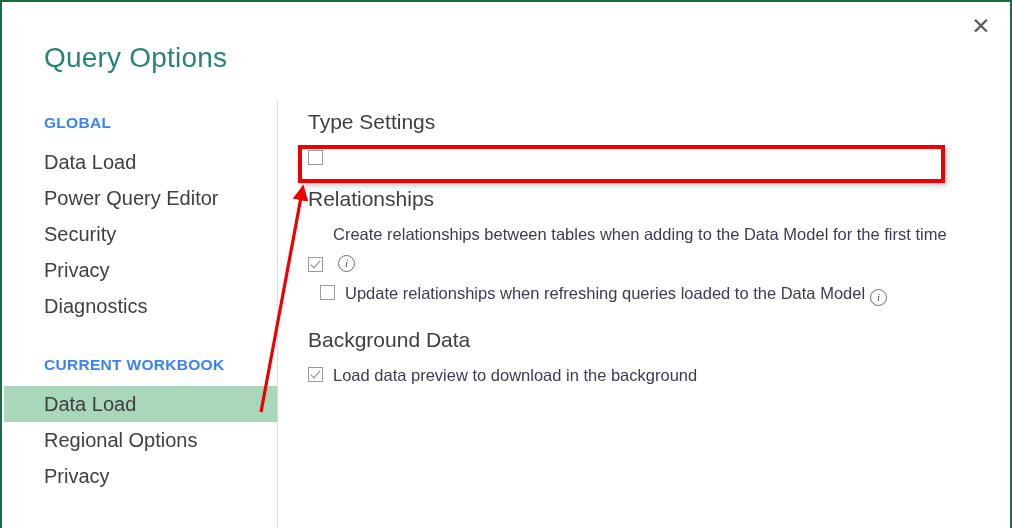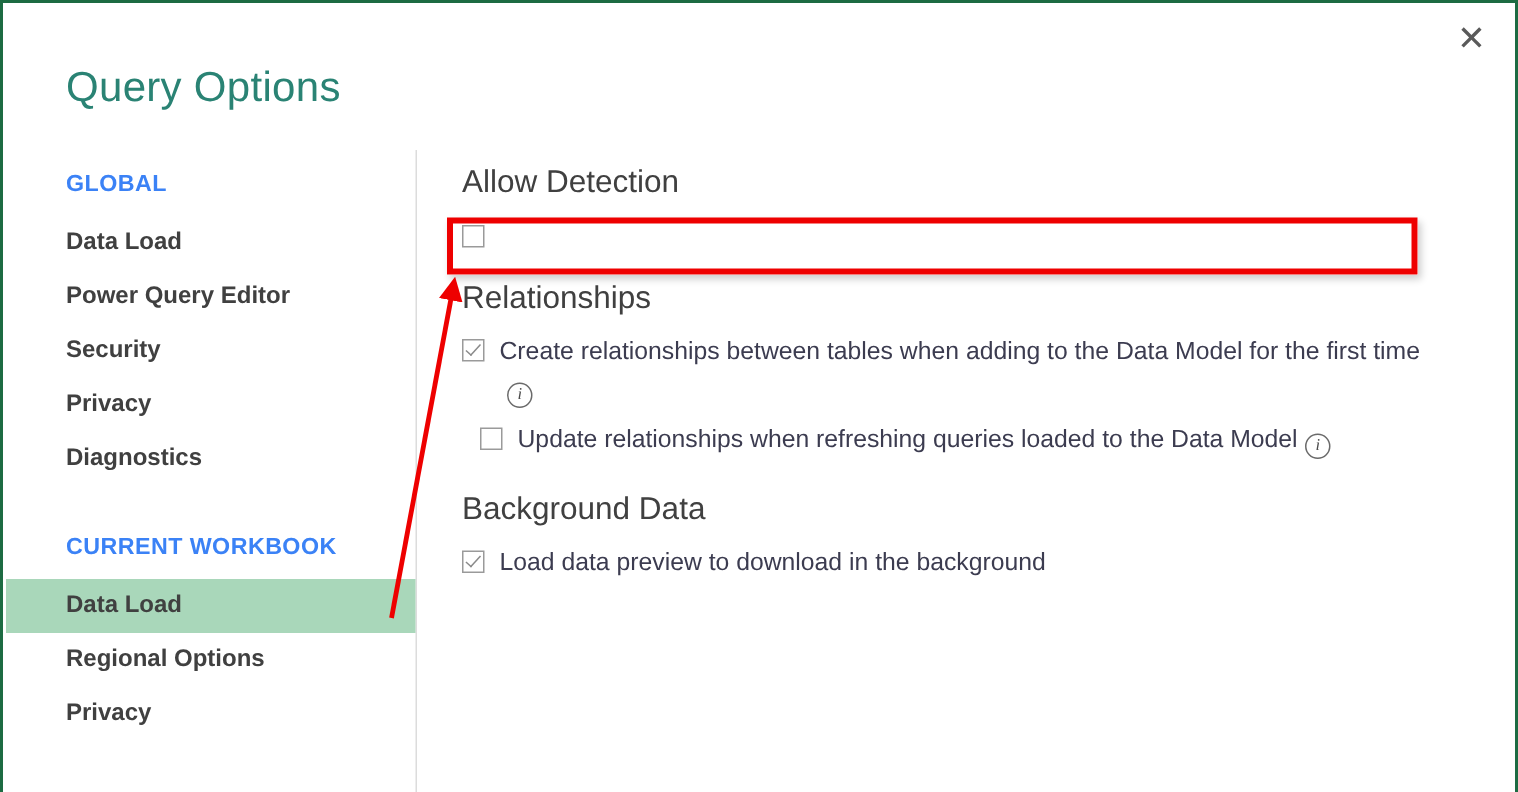--- a/index.html
+++ b/index.html
@@ -73,29 +73,28 @@
   }
   .side-group-title {
     font-size: 15.5px;
     font-weight: bold;
     color: #3b82f6;
     letter-spacing: 0.3px;
     padding: 0 0 0 40px;
     white-space: nowrap;
   }
   .side-item {
-    font-size: 16px;
+    font-size: 20px;
     color: #404040;
     padding: 4px 0 4px 40px;
     height: 28px;
     line-height: 28px;
     box-sizing: content-box;
     cursor: pointer;
     white-space: nowrap;
-    font-weight: bold;
   }
   .side-item.selected {
     background: #a9d7ba;
   }
 
   
   .main {
     position: absolute;
     left: 306px;
     top: 108px;
@@ -219,29 +218,29 @@
         <span>Regional Options</span>
       </div>
       <div class="side-item">
         <span>Privacy</span>
       </div>
     </div>
   </div>
 
   <div class="main">
 
-    <div class="sec-head">Allow Detection</div>
+    <div class="sec-head">Type Settings</div>
 
     <div class="opt-row" style="margin-top:12px;">
       <span class="cbx"></span>
     </div>
 
     <div class="sec-head" style="margin-top:22px;">Relationships</div>
 
-    <div class="opt-row" style="margin-top:11px; max-width:640px;">
+    <div class="opt-row" style="margin-top:11px; max-width:640px;align-items:flex-end;">
       <span class="cbx checked"></span>
       <span class="opt-label"><span>Create relationships between tables when adding to the Data Model for the first time</span><span class="info-icon">i</span></span>
     </div>
 
     <div class="opt-row" style="margin-top:9px;margin-left:12px;">
       <span class="cbx"></span>
       <span class="opt-label"><span>Update relationships when refreshing queries loaded to the Data Model</span><span class="info-icon">i</span></span>
     </div>
 
     <div class="sec-head" style="margin-top:22px;">Background Data</div>

